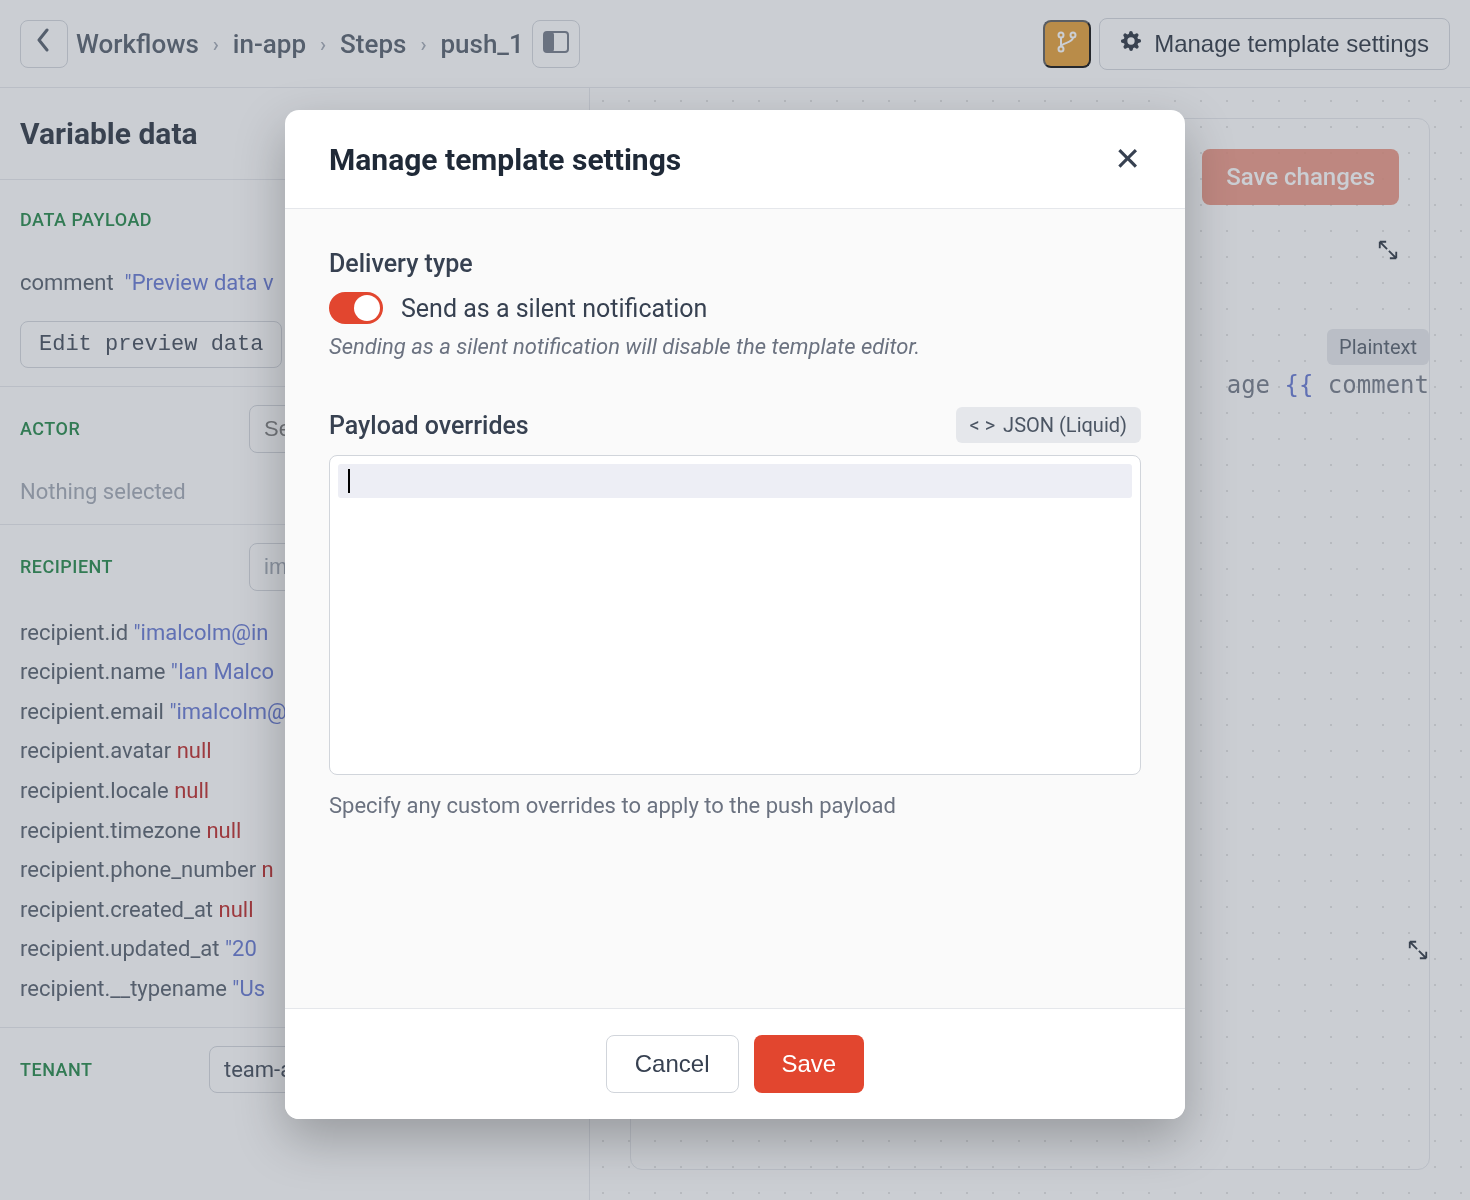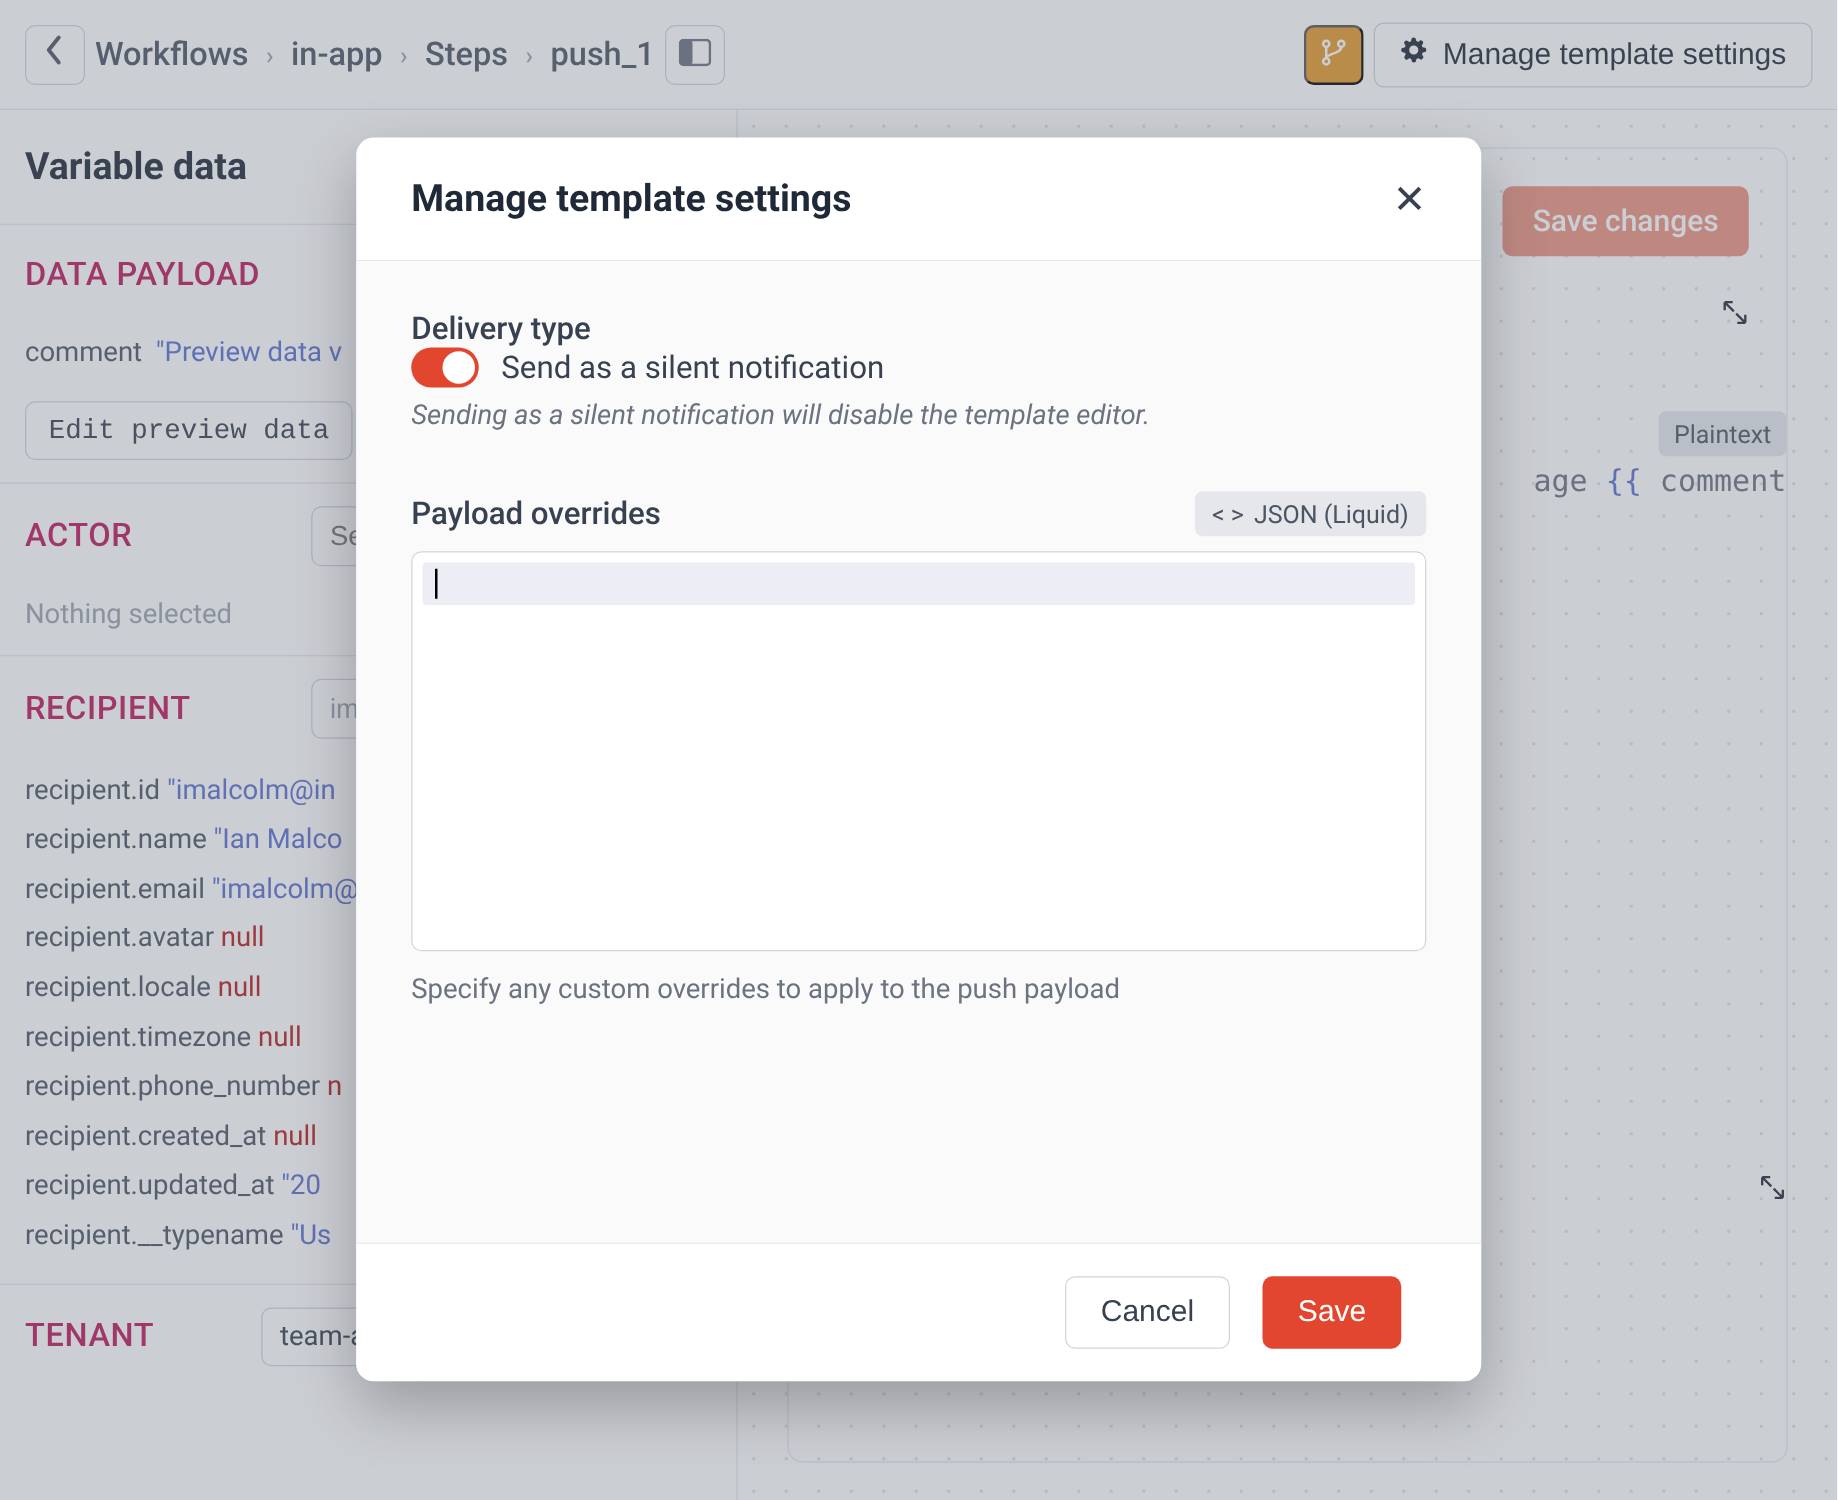--- a/index.html
+++ b/index.html
@@ -60,21 +60,21 @@
     .content { display: flex; height: calc(100% - 88px); }
     .sidebar { width: 590px; border-right: 1px solid #e5e7eb; overflow: hidden; }
     .main { flex: 1; position: relative; padding: 30px 40px; }
     
     .sidebar h1 { font-size: 30px; color: #1f2937; padding: 28px 20px; font-weight: 700; }
     .section-div { border-top: 1px solid #e5e7eb; }
     .section-row {
       display: flex; align-items: center; justify-content: space-between;
       padding: 18px 20px;
     }
-    .section-label { font-size: 26px; letter-spacing: 0.5px; color: #be185d; font-weight: 500; }
+    .section-label { font-size: 18px; letter-spacing: 0.5px; color: #15803d; font-weight: 500; }
     .pill {
       border: 1px solid #d1d5db; border-radius: 8px;
       padding: 8px 14px; font-size: 22px; color: #4b5563;
     }
     .kv-list { padding: 4px 20px 18px; font-size: 22px; color: #4b5563; line-height: 1.8; }
     .kv-list .key { color: #4b5563; }
     .kv-list .str { color: #5b6fd0; }
     .kv-list .null { color: #b91c1c; }
     .edit-preview {
       margin: 0 20px 18px; padding: 10px 18px;
@@ -157,21 +157,21 @@
       display: flex; flex-direction: column;
     }
     .modal-header {
       display: flex; align-items: center; justify-content: space-between;
       padding: 30px 44px;
       border-bottom: 1px solid #e5e7eb;
     }
     .modal-header h2 { font-size: 30px; font-weight: 700; color: #1f2937; }
     .close-x { font-size: 32px; color: #374151; cursor: pointer; background:none; border:none; }
     .modal-body { padding: 40px 44px; background: #fafafa; }
-    .field-title { font-size: 25px; color: #374151; font-weight: 500; }
+    .field-title { font-size: 25px; color: #374151; font-weight: 500; margin-bottom: 14px; }
     .toggle-row { display: flex; align-items: center; gap: 18px; margin-bottom: 10px; }
     .toggle {
       width: 54px; height: 32px; border-radius: 16px;
       background: #e2462f; position: relative; cursor: pointer;
     }
     .toggle .dot {
       position: absolute; top: 3px; right: 3px;
       width: 26px; height: 26px; border-radius: 50%; background: #fff;
     }
     .toggle-label { font-size: 25px; color: #374151; }
@@ -190,21 +190,21 @@
     .code-line {
       background: #edeef5; height: 34px; border-radius: 3px;
       display: flex; align-items: center; padding: 0 10px;
       font-family: ui-monospace, monospace;
     }
     .caret { display:inline-block; width: 2px; height: 24px; background: #000; }
     .overrides-hint { font-size: 22px; color: #6b7280; margin-top: 18px; }
     .modal-footer {
       border-top: 1px solid #e5e7eb;
       padding: 26px 64px;
-      display: flex; justify-content: flex-end; gap: 26px;
+      display: flex; justify-content: center; gap: 15px;
       background: #fff;
     }
     .btn {
       padding: 14px 28px; border-radius: 8px; font-size: 24px; cursor:pointer;
     }
     .btn-secondary { background: #fff; border: 1px solid #d1d5db; color: #374151; }
     .btn-primary { background: #e2462f; border: none; color: #fff; font-weight: 500; }
     .modal-gap { height: 150px; background: #fafafa; }
   </style>
 </head>

